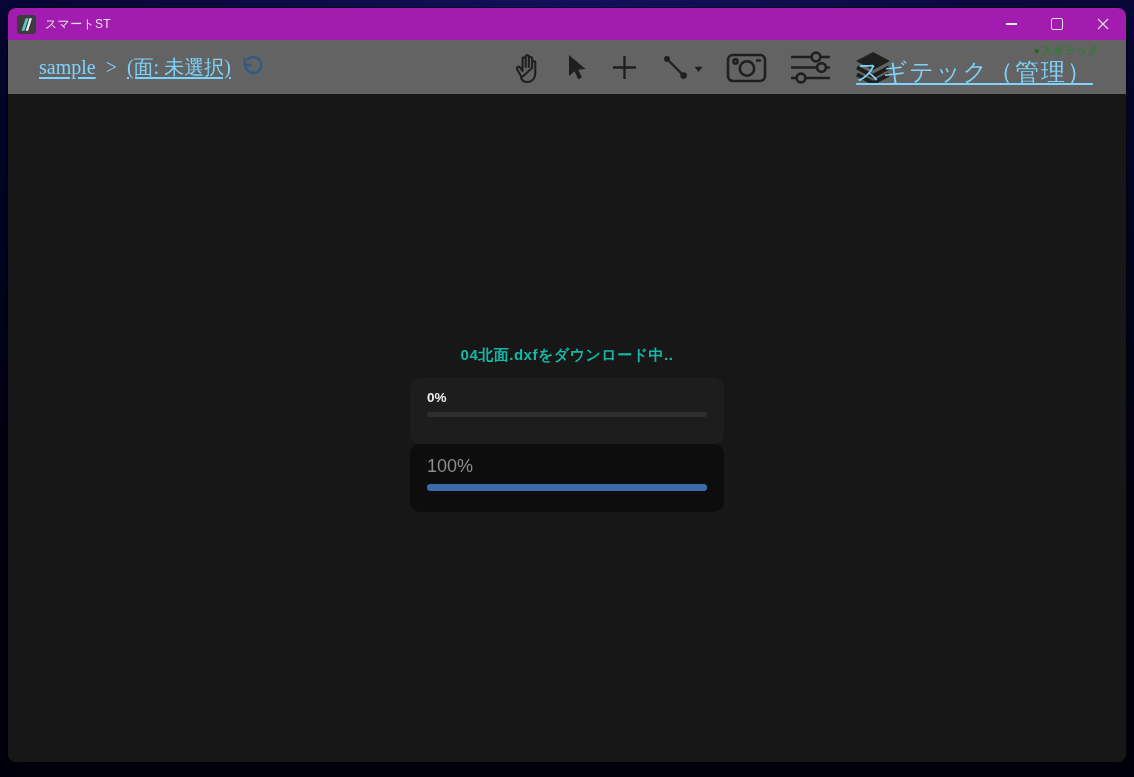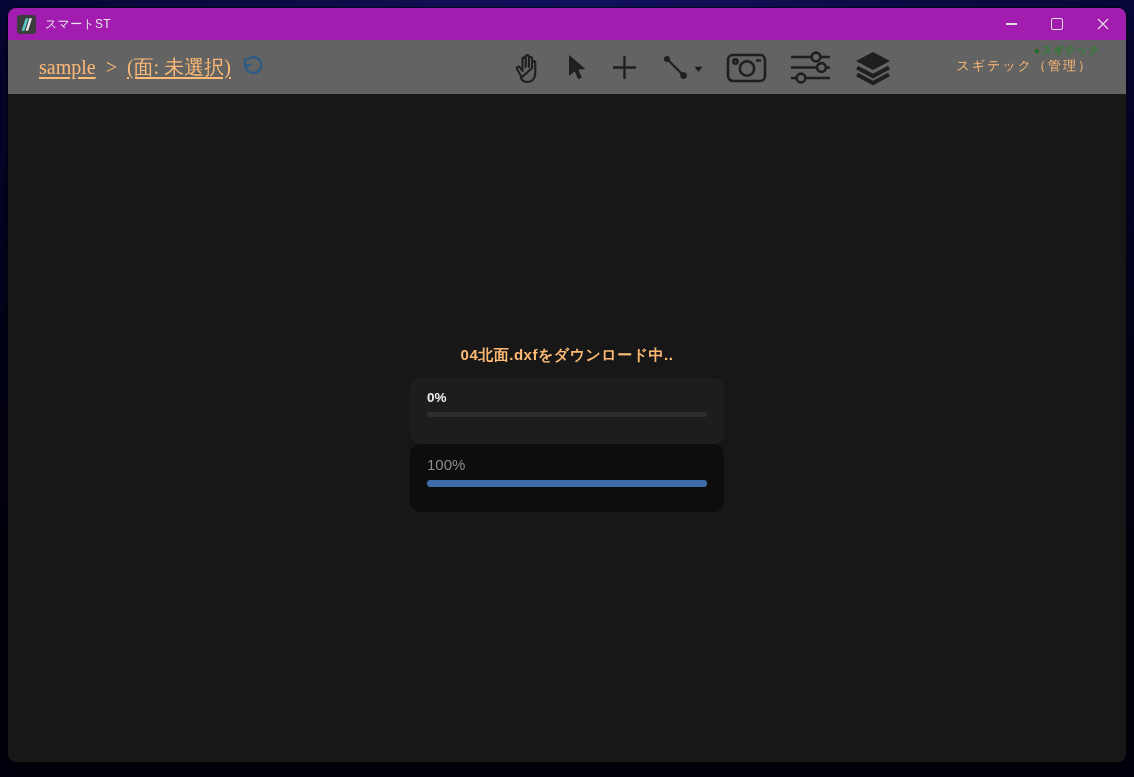--- a/index.html
+++ b/index.html
@@ -22,41 +22,41 @@
   .appicon{width:19px;height:19px;margin-left:9px;border-radius:3px;background:#3c3c3c;
     display:flex;align-items:center;justify-content:center;flex:0 0 auto;}
   .apptitle{color:#e4e4e4;font-size:12px;margin-left:9px;letter-spacing:.3px;}
   .ctls{position:absolute;right:0;top:0;height:100%;display:flex;}
   .ctl{width:46px;height:100%;display:flex;align-items:center;justify-content:center;cursor:default;}
   .min-glyph{display:block;width:11px;height:1.2px;background:#e3e3e3;}
   .max-glyph{display:block;width:10px;height:10px;border:1.2px solid #e3e3e3;border-radius:2px;}
   
   .toolbar{height:54px;background:#636363;position:relative;display:flex;align-items:center;}
   .crumbs{margin-left:31px;display:flex;align-items:center;
-    font-family:"Liberation Serif","DejaVu Serif",serif;font-size:20px;color:#fdba74;}
+    font-family:"Liberation Serif","DejaVu Serif",serif;font-size:20px;color:#7dd3fc;}
   .crumb-link{text-decoration:underline;text-underline-offset:3px;cursor:pointer;}
   .crumb-sep{margin:0 10px;text-decoration:none;}
   .refresh{margin-left:9px;display:flex;align-items:center;cursor:pointer;}
   .tools{position:absolute;left:503px;top:0;height:100%;display:flex;align-items:center;gap:23px;}
   .tool{display:flex;align-items:center;justify-content:center;cursor:pointer;}
   .account{position:absolute;right:33px;top:3px;display:flex;flex-direction:column;align-items:flex-end;}
   .online{font-size:11px;font-weight:bold;color:#2e7d32;margin-right:-7px;letter-spacing:.5px;}
   .online .dot{color:#1d6b1d;font-size:10px;margin-right:1px;}
-  .account-link{font-family:"Liberation Serif","DejaVu Serif",serif;font-size:13px;color:#fdba74;
-    text-underline-offset:3px;letter-spacing:2px;cursor:pointer;line-height:1.2;}
+  .account-link{font-family:"Liberation Serif","DejaVu Serif",serif;font-size:24px;color:#7dd3fc;
+    text-decoration:underline;text-underline-offset:3px;letter-spacing:2px;cursor:pointer;line-height:1.2;}
   
   .canvas{position:absolute;left:0;top:86px;width:100%;height:668px;background:#171717;}
   .download-box{position:absolute;top:252px;left:50%;transform:translateX(-50%);width:314px;}
-  .dl-title{text-align:center;color:#fdba74;font-size:15px;font-weight:600;letter-spacing:.5px;
+  .dl-title{text-align:center;color:#14b8a6;font-size:15px;font-weight:600;letter-spacing:.5px;
     margin-bottom:13px;white-space:nowrap;}
   .panel{box-sizing:border-box;border-radius:10px;padding:9px 17px;}
   .panel.current{background:#1d1d1d;height:66px;}
   .panel.overall{background:#0d0d0d;height:68px;}
   .pct-label{font-size:13.5px;font-weight:600;color:#ededed;margin:3px 0 7px;}
-  .panel.overall .pct-label{color:#8d8d8d;font-size:15px;font-weight:400;}
+  .panel.overall .pct-label{color:#8d8d8d;font-size:18px;font-weight:400;}
   .track{width:100%;height:5px;background:#2e2e2e;border-radius:3px;overflow:hidden;}
   .panel.overall .track{height:7px;background:#121212;border-radius:2px;}
   .fill{height:100%;background:#3d6ba8;border-radius:3px;}
   svg{display:block;}
 </style>
 </head>
 <body>
 
 <div class="stage">
   <div class="window">

